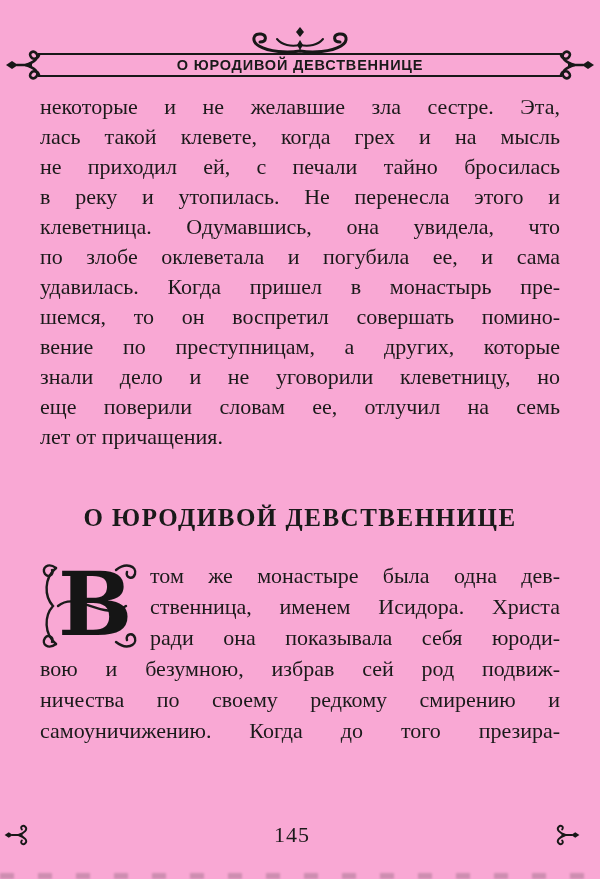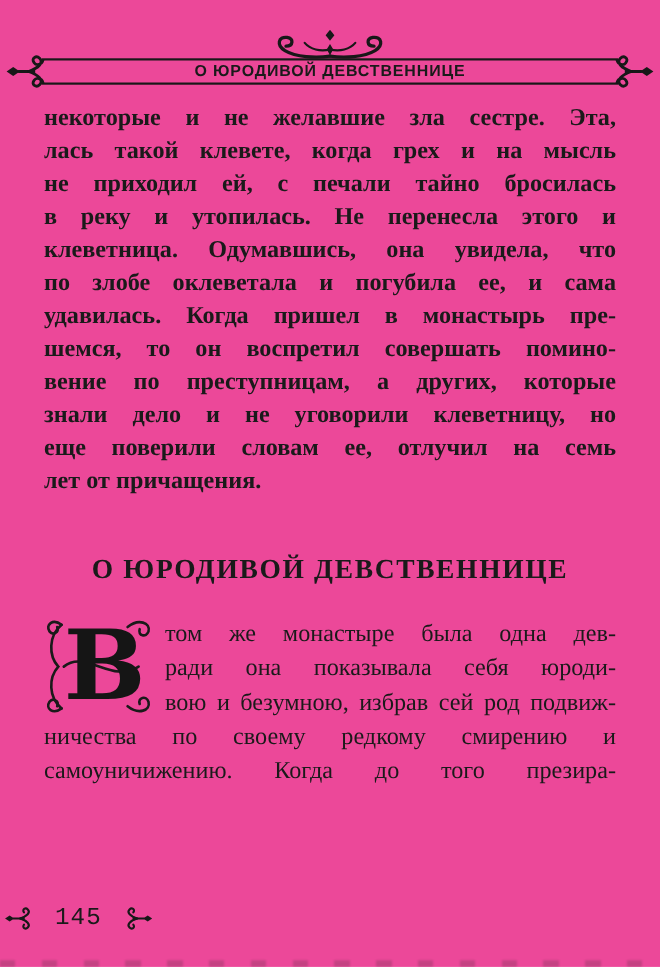--- a/index.html
+++ b/index.html
@@ -1,19 +1,19 @@
 <!DOCTYPE html>
 <html><head>
 <meta charset="utf-8">
 <style>
   html,body{margin:0;padding:0;}
   .page{
     position:relative;
     width:600px;height:879px;
-    background:#ec4899;
+    background:#f9a8d4;
     color:#1a1a1a;
     font-family:"Liberation Serif", serif;
     overflow:hidden;
   }
   
   .header{position:relative;padding-top:53px;}
   .crest{position:absolute;top:26px;left:50%;transform:translateX(-50%);}
   .band{
     margin:0 38px;
     border-top:2px solid #181818;
@@ -25,21 +25,21 @@
     font-family:"Liberation Sans", sans-serif;
     font-weight:bold;font-size:14.5px;letter-spacing:0.8px;
     line-height:20px;white-space:nowrap;
   }
   .fleuron-side{position:absolute;top:49px;}
   .fleuron-side.left{left:5px;}
   .fleuron-side.right{right:5px;}
   
   .content{margin:0 40px;}
   .para1{margin-top:15px;font-size:22px;}
-  .para1 .jline{line-height:30px;font-weight:bold;}
+  .para1 .jline{line-height:30px;}
   .jline{
     text-align:justify;text-align-last:justify;
     white-space:nowrap;
   }
   .jline.last{text-align-last:left;}
   .section-heading{
     margin-top:50px;
     text-align:center;
     font-size:25px;font-weight:bold;letter-spacing:1.5px;
     line-height:32px;
@@ -58,21 +58,21 @@
     position:absolute;left:18px;top:-6px;
     font-family:"DejaVu Serif", serif;
     font-weight:bold;
     font-size:88px;line-height:100px;
     color:#151515;
   }
   .dropcap-flourish{position:absolute;left:0;top:0;}
   
   .footer{
     position:absolute;left:0;right:16px;top:822px;
-    display:flex;align-items:center;justify-content:flex-start;gap:16px;font-family:Liberation Mono, monospace;
+    display:flex;align-items:center;justify-content:space-between;gap:16px;
   }
   .page-number{font-size:22px;letter-spacing:1px;}
   
   .scan-edge{
     position:absolute;left:0;right:0;bottom:0;height:6px;
     background:repeating-linear-gradient(90deg,
       rgba(40,40,40,.45) 0 14px, rgba(40,40,40,0) 14px 38px);
     filter:blur(1.2px);
     opacity:.45;
   }
@@ -157,21 +157,21 @@
               <path d="M16,8 C8,2 1,8 5,14 C8,18 14,15 12,10"></path>
               <path d="M16,84 C8,90 1,84 5,78 C8,74 14,77 12,82"></path>
               <path d="M76,10 C86,2 97,6 95,14 C93,20 85,18 87,12"></path>
               <path d="M76,82 C86,90 97,86 95,78 C93,72 85,74 87,80"></path>
               <path d="M18,46 C38,30 62,62 86,46"></path>
             </g>
           </svg>
         </span>
         <span class="dropcap-letter">В</span>
       </span>
-      <span><div class="jline">том же монастыре была одна дев-</div><div class="jline">ради она показывала себя юроди-</div><div class="jline">вою и безумною, избрав сей род подвиж-</div><div class="jline">ничества по своему редкому смирению и</div><div class="jline">самоуничижению. Когда до того презира-</div></span>
+      <span><div class="jline">том же монастыре была одна дев-</div><div class="jline">ственница, именем Исидора. Христа</div><div class="jline">ради она показывала себя юроди-</div><div class="jline">вою и безумною, избрав сей род подвиж-</div><div class="jline">ничества по своему редкому смирению и</div><div class="jline">самоуничижению. Когда до того презира-</div></span>
     </div>
   </div>
 
   <div class="footer">
     <span>
       <svg width="34" height="22" viewBox="0 0 38 32" fill="none" stroke="#181818">
         <polygon points="1,16 7,12 13,16 7,20" fill="#181818" stroke="none"></polygon>
         <g stroke-width="2.8" stroke-linecap="round">
           <path d="M12,16 L22,16"></path>
           <path d="M21,16 C30,13 35,8 31,4 C28,1 23,4 26,8"></path>

